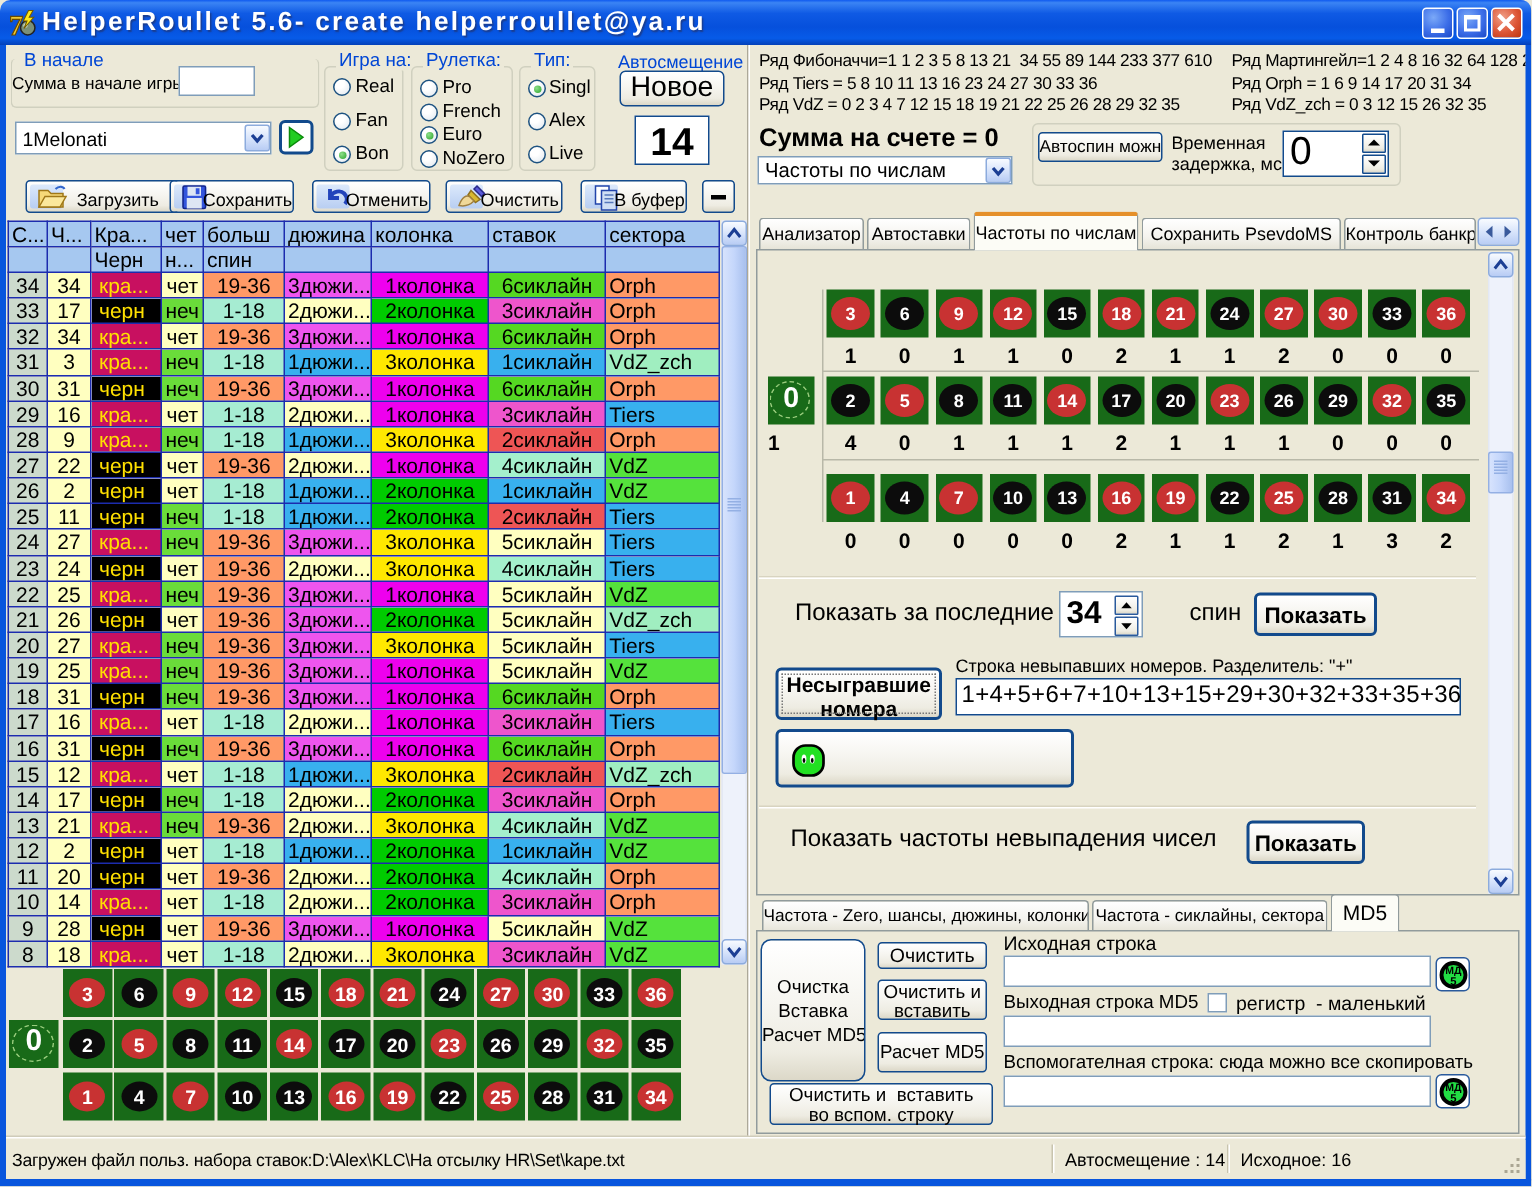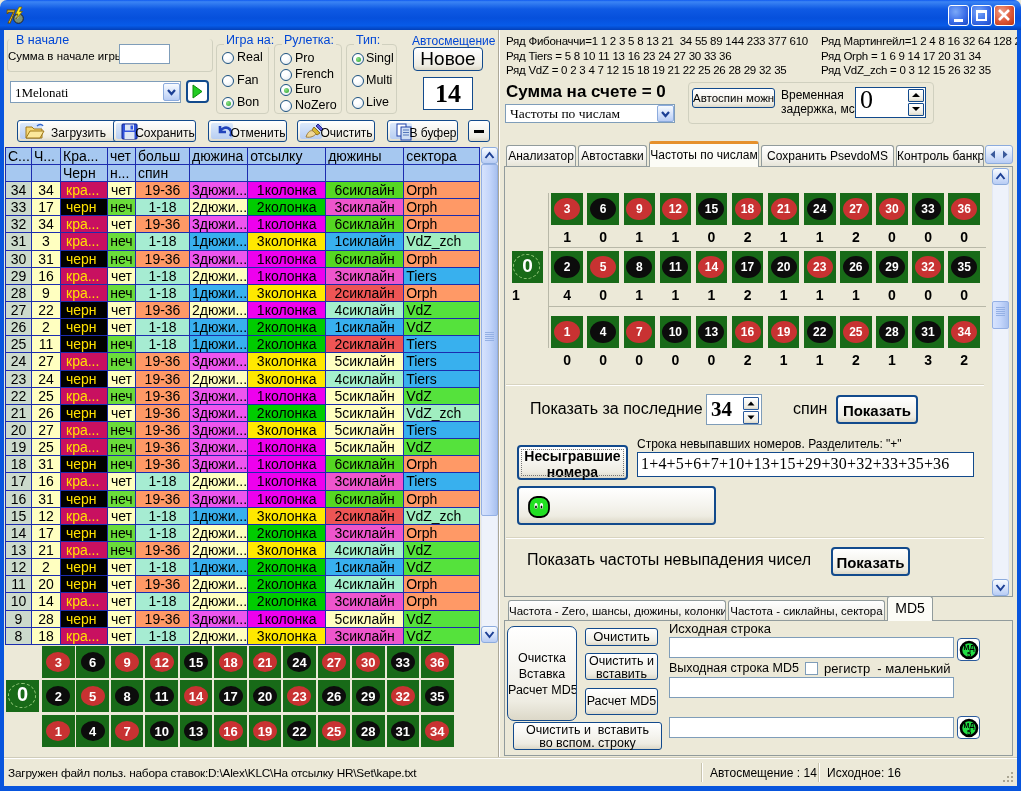--- a/index.html
+++ b/index.html
@@ -16,21 +16,21 @@
 .bord{background:linear-gradient(90deg,#0855dd,#0855dd);}
 
 .gb{border:1px solid #d0d0bf;border-radius:4px;}
 .gbl{color:#0046d5;font-size:12.5px;background:#ece9d8;padding:0 2px;white-space:nowrap;}
 
 .btn{background:linear-gradient(180deg,#ffffff 0%,#f6f5f0 45%,#eeece2 80%,#dcd8c8 100%);
  border:1px solid #124a8c;border-radius:4px;color:#000;}
 .btn2{background:linear-gradient(180deg,#ffffff 0%,#f6f5f0 45%,#eeece2 80%,#dcd8c8 100%);
  border:1px solid #124a8c;border-radius:3px;color:#000;}
 
-.inp{background:#fff;border:1px solid #7f9db9;font-family:Liberation Serif, serif;}
+.inp{background:#fff;border:1px solid #7f9db9;}
 
 .radio{width:12px;height:12px;border-radius:50%;border:1px solid #1d5281;
  background:radial-gradient(circle at 35% 30%,#ffffff 30%,#dfe7ee 100%);}
 .radio.sel::after{content:'';position:absolute;left:2.5px;top:2.5px;width:5px;height:5px;border-radius:50%;
  background:radial-gradient(circle at 35% 35%,#8ee08a,#29a329);}
 .rlab{font-size:12.5px;color:#000;white-space:nowrap;}
 
 .tab{border:1px solid #919b9c;border-bottom:none;border-radius:3px 3px 0 0;
  background:linear-gradient(180deg,#ffffff 0%,#f4f3ee 60%,#e6e4d8 100%);
  font-size:12px;color:#000;text-align:center;white-space:nowrap;overflow:hidden;}
@@ -51,20 +51,21 @@
 <div id="win">
 <div class="abs" style="left:0;top:0;width:1021px;height:30px">
       <div id="titlebar" class="abs" style="left:0;top:0;width:1021px;height:30px"></div>
     </div>
 <svg class="abs" style="left:6px;top:6px" width="20" height="20" viewBox="0 0 20 20">
 <text x="0" y="17" font-family="Liberation Serif" font-size="19" font-weight="bold" fill="#f0c830" stroke="#6a4a00" stroke-width="0.8">7</text>
 <circle cx="12.5" cy="12.5" r="4.8" fill="#7a9078" stroke="#222" stroke-width="1"></circle>
 <circle cx="11" cy="11" r="1.5" fill="#c8d8c0"></circle>
 <path d="M13 1 L9.5 8 L12 8 L10 13 L16.5 5.5 L13.5 5.5 L16 1 Z" fill="#ffe818" stroke="#705800" stroke-width="0.7"></path>
 </svg>
+    <div class="abs" style="left:28px;top:4px;color:#fff;font-size:17.5px;font-weight:bold;text-shadow:1px 1px 1px #1a3d8f;letter-spacing:1.5px;white-space:nowrap">HelperRoullet 5.6- create helperroullet@ya.ru</div>
 <div class="abs winbtn bluebtn" style="left:948px;top:5px;width:21px;height:21px">
       <div class="abs" style="left:5px;top:13px;width:9px;height:3px;background:#fff"></div>
     </div>
 <div class="abs winbtn bluebtn" style="left:971px;top:5px;width:21px;height:21px">
       <div class="abs" style="left:4px;top:4px;width:11px;height:11px;border:2px solid #fff;border-top-width:3px"></div>
     </div>
 <div class="abs winbtn" id="closebtn" style="left:994px;top:5px;width:21px;height:21px">
       <svg width="19" height="19" style="position:absolute;left:0;top:0">
         <path d="M4 4 L14 14 M14 4 L4 14" stroke="#fff" stroke-width="2.6"></path>
       </svg>
@@ -105,21 +106,21 @@
 <div class="abs rlab" style="left:295px;top:67px">French</div>
 <div class="abs radio sel" style="left:280px;top:84px"></div>
 <div class="abs rlab" style="left:295px;top:82px">Euro</div>
 <div class="abs radio" style="left:280px;top:100px"></div>
 <div class="abs rlab" style="left:295px;top:98px">NoZero</div>
 <div class="abs gb" style="left:346px;top:44px;width:51px;height:70px"></div>
 <div class="abs gbl" style="left:354px;top:33px">Тип:</div>
 <div class="abs radio sel" style="left:352px;top:53px"></div>
 <div class="abs rlab" style="left:366px;top:51px">Singl</div>
 <div class="abs radio" style="left:352px;top:75px"></div>
-<div class="abs rlab" style="left:366px;top:73px">Multi</div>
+<div class="abs rlab" style="left:366px;top:73px">Alex</div>
 <div class="abs radio" style="left:352px;top:97px"></div>
 <div class="abs rlab" style="left:366px;top:95px">Live</div>
 <div class="abs" style="left:412px;top:34px;font-size:12px;color:#0046d5;white-space:nowrap">Автосмещение</div>
 <div class="abs btn" style="left:413px;top:47px;width:70px;height:24px;font-size:19px;text-align:center;line-height:22px">Новое</div>
 <div class="abs inp" style="left:423px;top:77px;width:50px;height:33px;border-color:#124a8c">
       <div class="abs" style="left:0;top:1px;width:48px;text-align:center;font-size:26px;font-weight:bold">14</div>
     </div>
 <div class="abs btn2" style="left:17px;top:120px;width:102px;height:22px">
       <div class="abs" style="left:2px;top:2px;width:22px;height:16px;background:linear-gradient(180deg,#dce9fb,#b8cef2);border-radius:2px"></div>
       <svg class="abs" style="left:7px;top:2px" width="20" height="17" viewBox="0 0 20 17">
@@ -181,22 +182,22 @@
         <col style="width:76px">
       </colgroup>
       <tbody>
         <tr>
           <td style="border:1px solid #1c2cae;background:#a6c8f0;height:15px;font-weight:normal;padding:0 0 0 2px;text-align:left;font-size:14px">С...</td>
           <td style="border:1px solid #1c2cae;background:#a6c8f0;height:15px;font-weight:normal;padding:0 0 0 2px;text-align:left;font-size:14px">Ч...</td>
           <td style="border:1px solid #1c2cae;background:#a6c8f0;height:15px;font-weight:normal;padding:0 0 0 2px;text-align:left;font-size:14pxcolor:#f0ee44;">Кра...</td>
           <td style="border:1px solid #1c2cae;background:#a6c8f0;height:15px;font-weight:normal;padding:0 0 0 2px;text-align:left;font-size:14px">чет</td>
           <td style="border:1px solid #1c2cae;background:#a6c8f0;height:15px;font-weight:normal;padding:0 0 0 2px;text-align:left;font-size:14pxtext-align:center;">больш</td>
           <td style="border:1px solid #1c2cae;background:#a6c8f0;height:15px;font-weight:normal;padding:0 0 0 2px;text-align:left;font-size:14px">дюжина</td>
-          <td style="border:1px solid #1c2cae;background:#a6c8f0;height:15px;font-weight:normal;padding:0 0 0 2px;text-align:left;font-size:14pxtext-align:center;">отсылку</td>
-          <td style="border:1px solid #1c2cae;background:#a6c8f0;height:15px;font-weight:normal;padding:0 0 0 2px;text-align:left;font-size:14pxtext-align:center;">дюжины</td>
+          <td style="border:1px solid #1c2cae;background:#a6c8f0;height:15px;font-weight:normal;padding:0 0 0 2px;text-align:left;font-size:14pxtext-align:center;">колонка</td>
+          <td style="border:1px solid #1c2cae;background:#a6c8f0;height:15px;font-weight:normal;padding:0 0 0 2px;text-align:left;font-size:14pxtext-align:center;">ставок</td>
           <td style="border:1px solid #1c2cae;background:#a6c8f0;height:15px;font-weight:normal;padding:0 0 0 2px;text-align:left;font-size:14px">сектора</td>
         </tr>
         <tr>
           <td style="border:1px solid #1c2cae;background:#a6c8f0;height:15px;font-weight:normal;padding:0 0 0 2px;text-align:left;font-size:14px"></td>
           <td style="border:1px solid #1c2cae;background:#a6c8f0;height:15px;font-weight:normal;padding:0 0 0 2px;text-align:left;font-size:14px"></td>
           <td style="border:1px solid #1c2cae;background:#a6c8f0;height:15px;font-weight:normal;padding:0 0 0 2px;text-align:left;font-size:14pxcolor:#f0ee44;">Черн</td>
           <td style="border:1px solid #1c2cae;background:#a6c8f0;height:15px;font-weight:normal;padding:0 0 0 2px;text-align:left;font-size:14px">н...</td>
           <td style="border:1px solid #1c2cae;background:#a6c8f0;height:15px;font-weight:normal;padding:0 0 0 2px;text-align:left;font-size:14pxtext-align:center;">спин</td>
           <td style="border:1px solid #1c2cae;background:#a6c8f0;height:15px;font-weight:normal;padding:0 0 0 2px;text-align:left;font-size:14px"></td>
           <td style="border:1px solid #1c2cae;background:#a6c8f0;height:15px;font-weight:normal;padding:0 0 0 2px;text-align:left;font-size:14px"></td>
@@ -915,18 +916,19 @@
 <div class="abs inp" style="left:669px;top:637px;width:285px;height:21px"></div>
 <div class="abs" style="left:957px;top:638px;width:23px;height:23px;border:1.5px solid #2a5a9c;border-radius:4px;background:#fff;padding:1px 0 0 1px"><svg width="20" height="20" viewBox="0 0 20 20">
         <circle cx="10" cy="10" r="8" fill="#22dd44" stroke="#000" stroke-width="2.6"></circle>
         <text x="10" y="9.5" font-size="7" font-weight="bold" text-anchor="middle" fill="#000" font-family="Liberation Sans">МД</text>
         <text x="10" y="16.5" font-size="7.5" font-weight="bold" text-anchor="middle" fill="#000" font-family="Liberation Sans">5</text>
       </svg></div>
 <div class="abs" style="left:669px;top:661px;font-size:12.5px;white-space:nowrap">Выходная строка MD5</div>
 <div class="abs inp" style="left:805px;top:662px;width:13px;height:13px"></div>
 <div class="abs" style="left:824px;top:661px;font-size:13px;white-space:nowrap">регистр&nbsp; - маленький</div>
 <div class="abs inp" style="left:669px;top:677px;width:285px;height:21px"></div>
+<div class="abs" style="left:669px;top:701px;font-size:12.5px;white-space:nowrap">Вспомогателная строка: сюда можно все скопировать</div>
 <div class="abs inp" style="left:669px;top:717px;width:285px;height:21px"></div>
 <div class="abs" style="left:957px;top:716px;width:23px;height:23px;border:1.5px solid #2a5a9c;border-radius:4px;background:#fff;padding:1px 0 0 1px"><svg width="20" height="20" viewBox="0 0 20 20">
         <circle cx="10" cy="10" r="8" fill="#22dd44" stroke="#000" stroke-width="2.6"></circle>
         <text x="10" y="9.5" font-size="7" font-weight="bold" text-anchor="middle" fill="#000" font-family="Liberation Sans">МД</text>
         <text x="10" y="16.5" font-size="7.5" font-weight="bold" text-anchor="middle" fill="#000" font-family="Liberation Sans">5</text>
       </svg></div>
 </div>
 </body></html>

